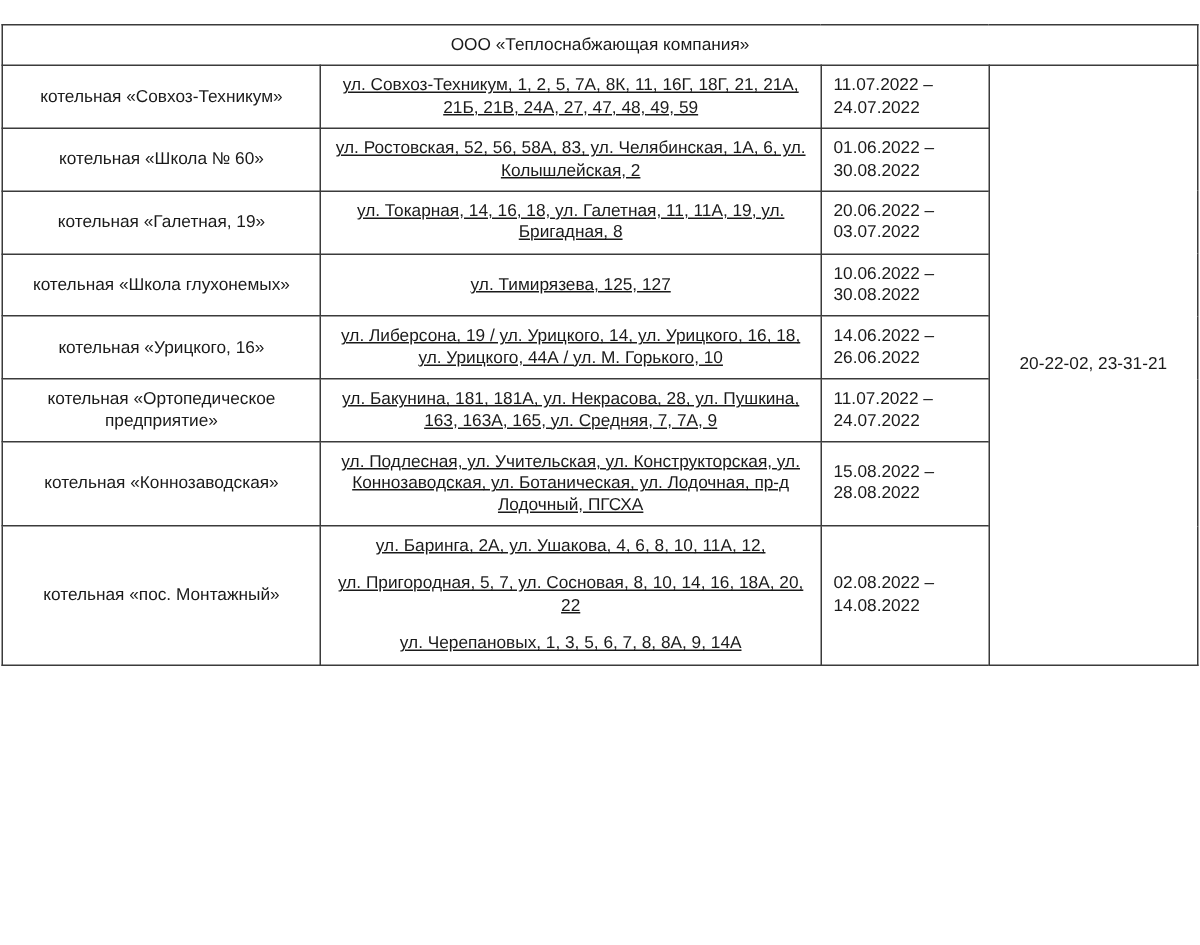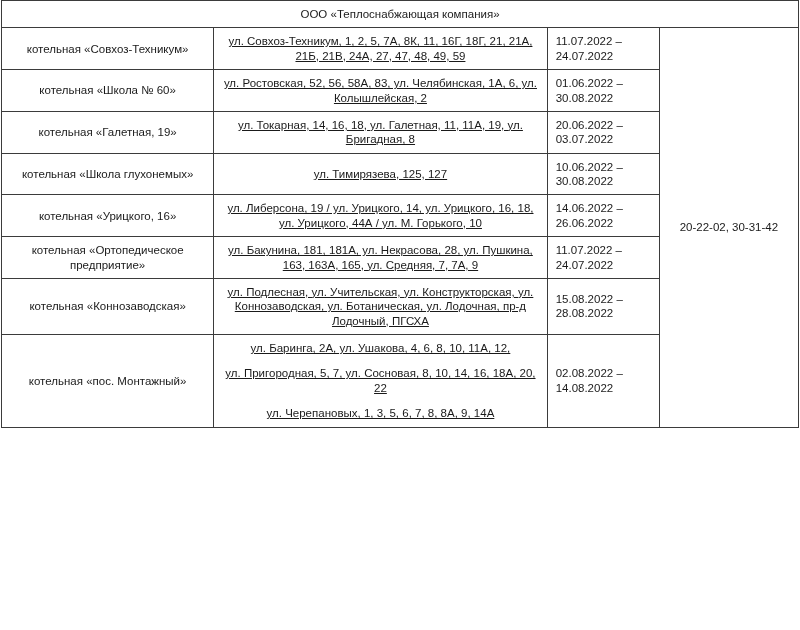--- a/index.html
+++ b/index.html
@@ -18,21 +18,21 @@
     width: 800px;
     height: 630px;
     box-sizing: border-box;
     padding: 0;
     background: #ffffff;
   }
   table.heat-table {
     border-collapse: collapse;
     table-layout: fixed;
     width: 798px;
-    margin: 0 auto;
+    margin: 16px auto;
     background: #ffffff;
   }
   table.heat-table td {
     border: 1px solid #3b3b3b;
     vertical-align: middle;
     padding: 6px 8px;
     font-size: 11.5px;
     line-height: 1.25;
     color: #1a1a1a;
   }
@@ -71,21 +71,21 @@
     </colgroup>
     <tbody>
       <tr>
         <td class="title-cell" colspan="4">ООО «Теплоснабжающая компания»</td>
       </tr>
 
       <tr>
         <td class="col-boiler">котельная «Совхоз-Техникум»</td>
         <td class="col-address addr-left">ул. Совхоз-Техникум, 1, 2, 5, 7А, 8К, 11, 16Г, 18Г, 21, 21А, 21Б, 21В, 24А, 27, 47, 48, 49, 59</td>
         <td class="col-period">11.07.2022 – 24.07.2022</td>
-        <td class="col-phone phone-cell" rowspan="8">20-22-02, 30-31-42</td>
+        <td class="col-phone phone-cell" rowspan="8">20-22-02, 23-31-21</td>
       </tr>
 
       <tr>
         <td class="col-boiler">котельная «Школа № 60»</td>
         <td class="col-address addr-left">ул. Ростовская, 52, 56, 58А, 83, ул. Челябинская, 1А, 6, ул. Колышлейская, 2</td>
         <td class="col-period">01.06.2022 – 30.08.2022</td>
       </tr>
 
       <tr>
         <td class="col-boiler">котельная «Галетная, 19»</td>

